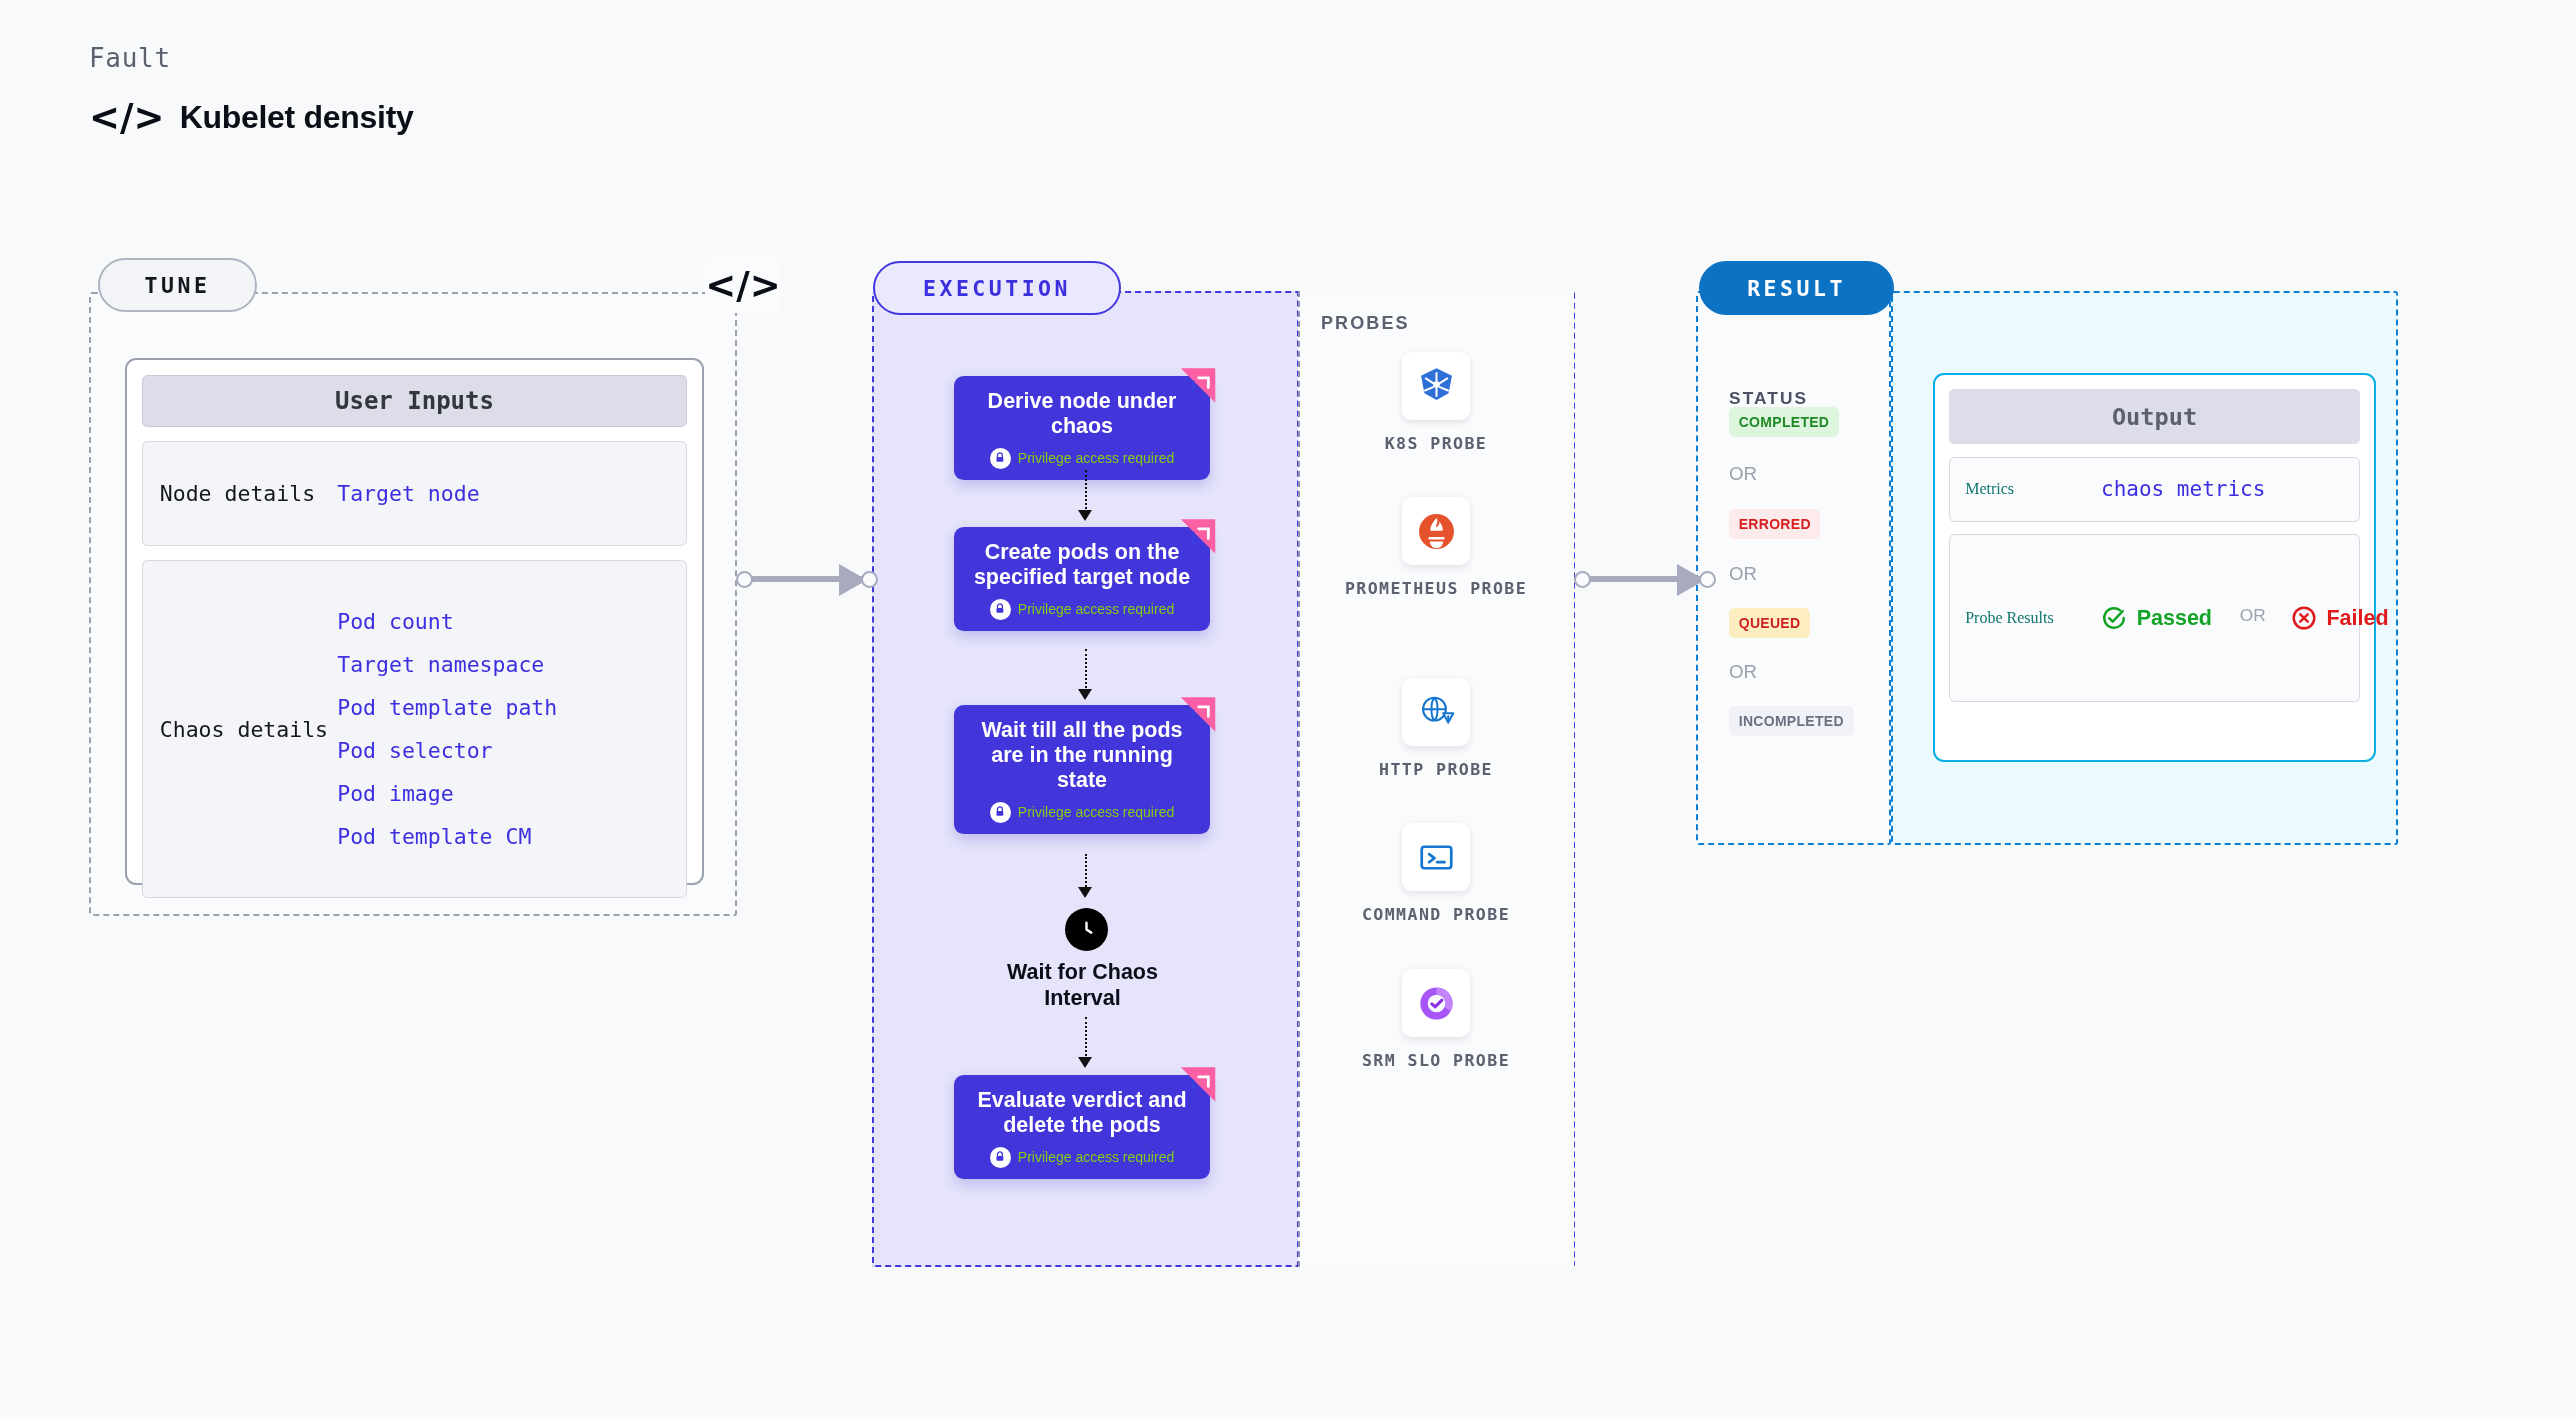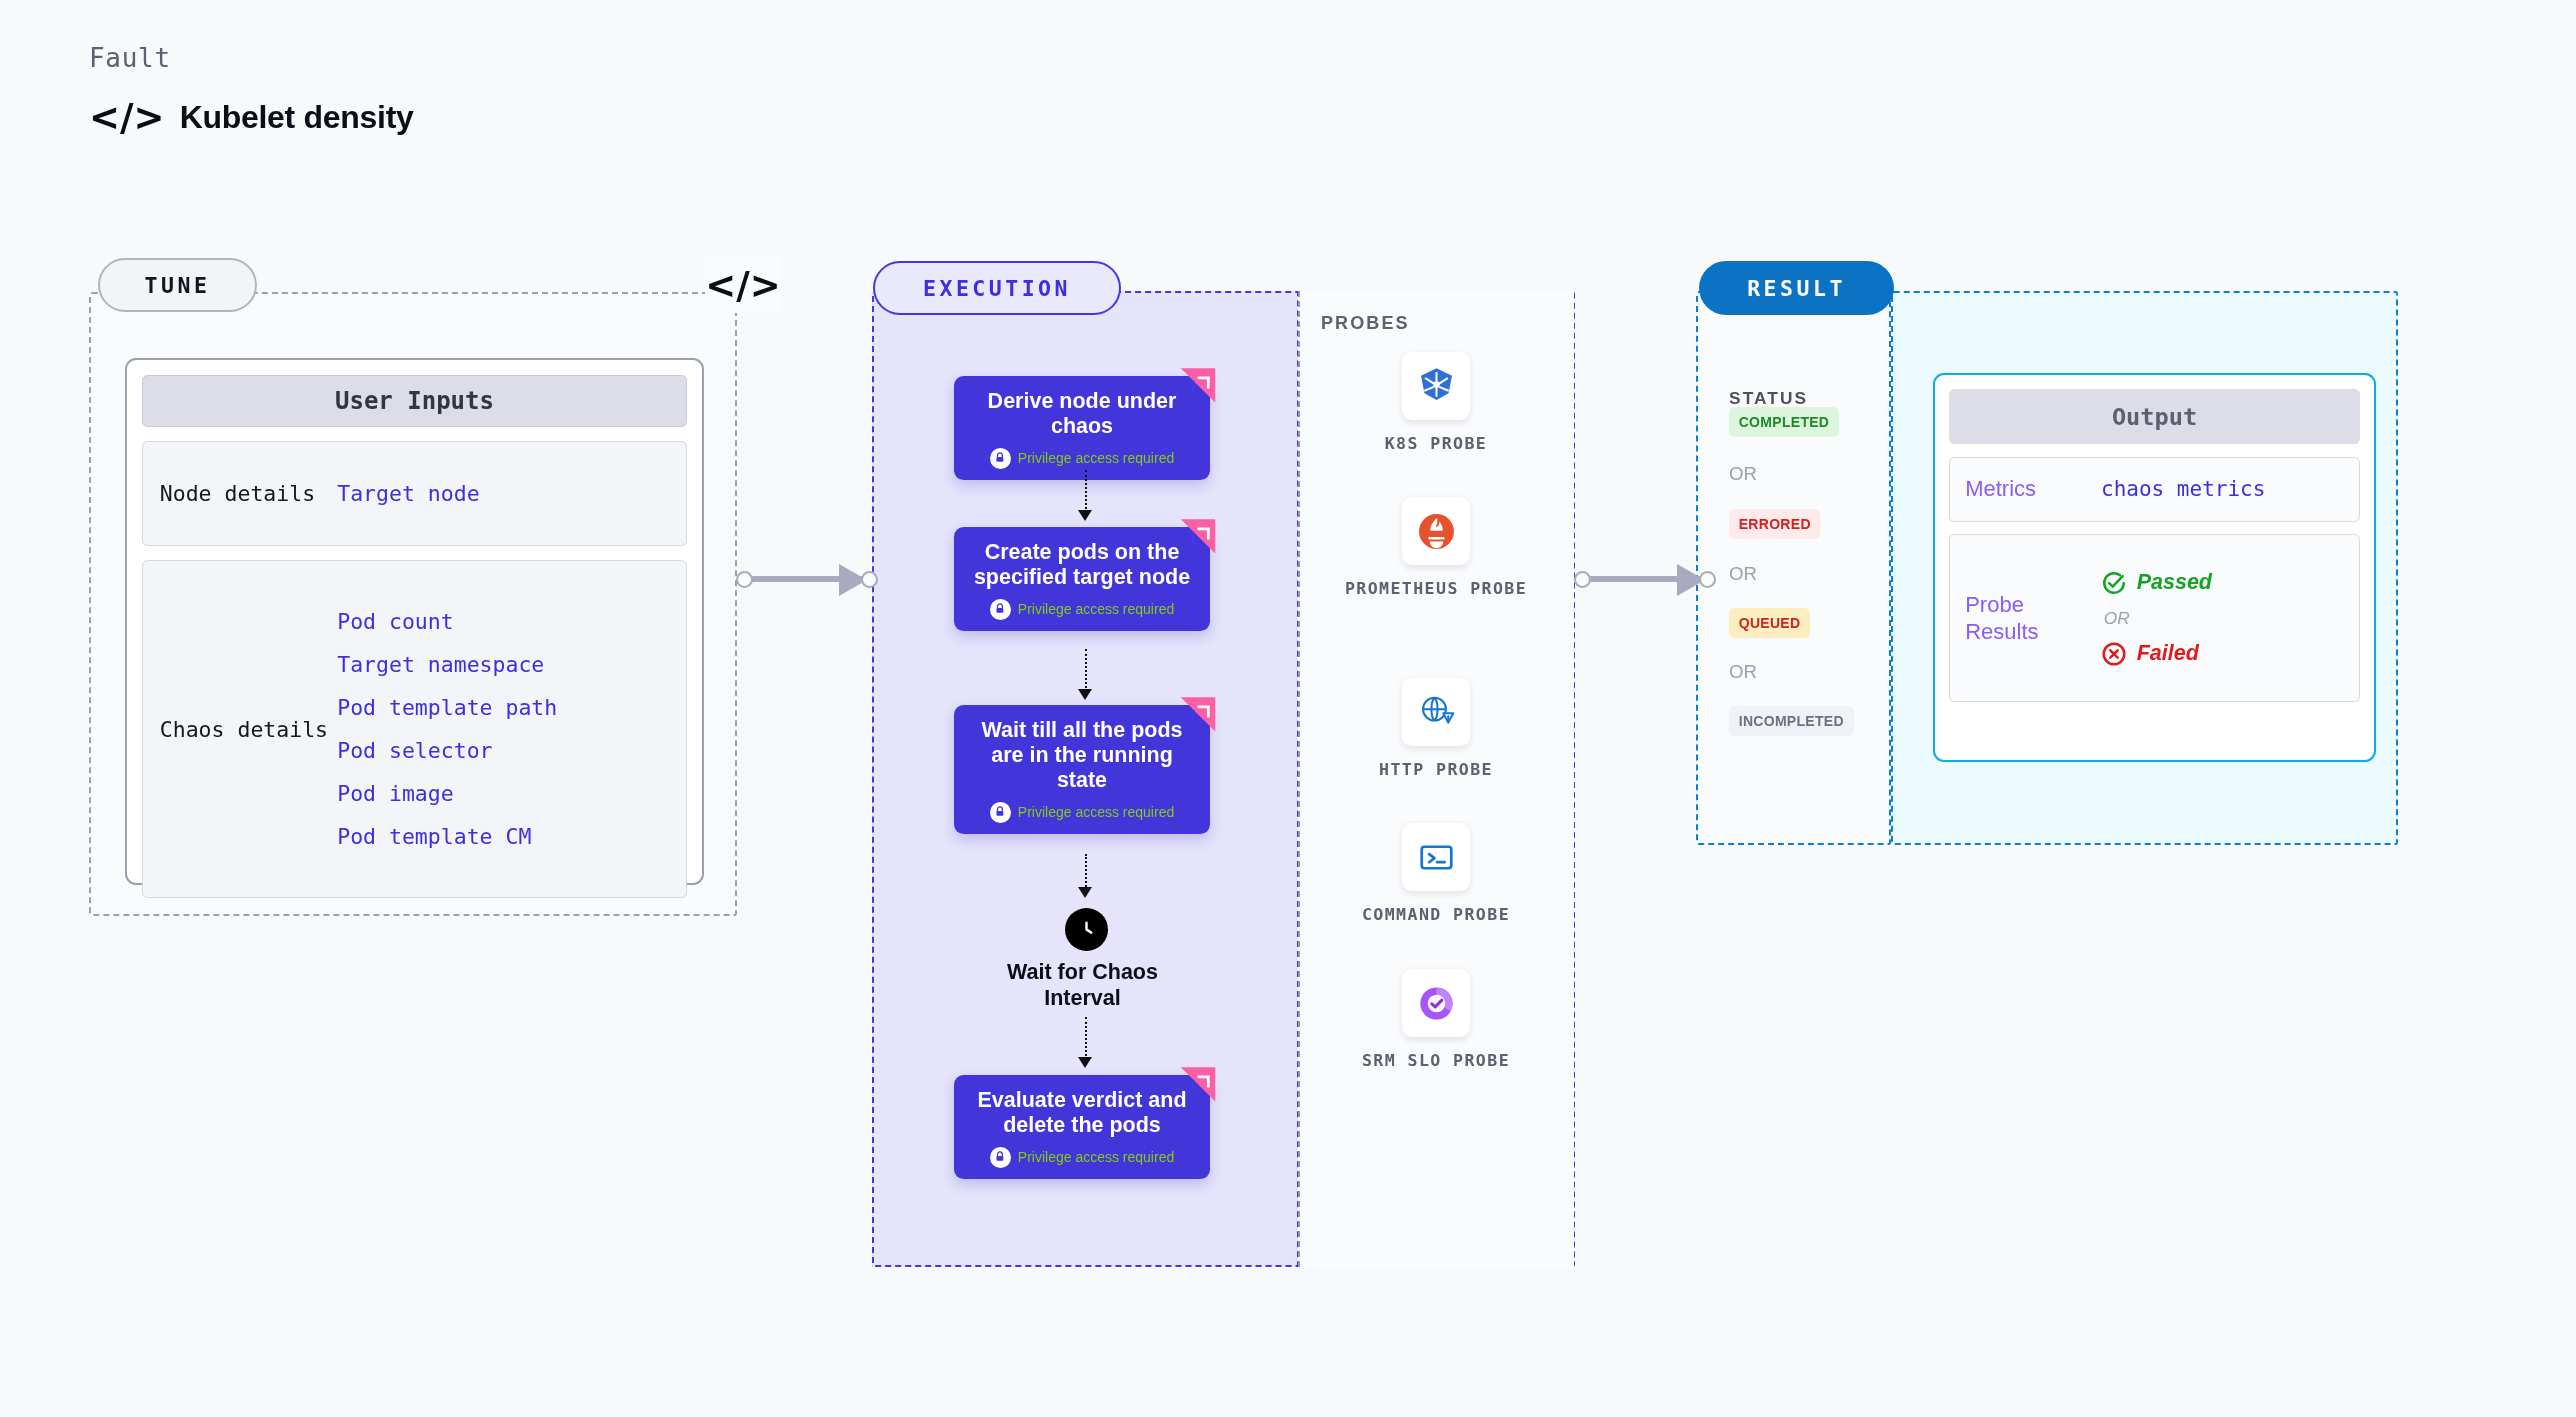--- a/index.html
+++ b/index.html
@@ -176,28 +176,28 @@
     height: 55px; background: #dcdde8; border-radius: 5.5px;
     display: flex; align-items: center; justify-content: center;
     font-family: "DejaVu Sans Mono", monospace; font-size: 23.6px; font-weight: 700; color: #5c6170;
   }
   .out-group {
     margin-top: 12.5px; background: #fafbfd; border: 0.7px solid #d5d7e1; border-radius: 5.5px;
     display: flex; align-items: center; padding: 12.5px 0;
   }
   .out-group .oname {
     width: 151px; padding-left: 15.2px; flex: none;
-    font-family: Liberation Sans, sans-serif; font-size: 22px; color: #8b5cf6; line-height: 1.25;
+    font-family: Liberation Serif, serif; font-size: 16px; color: #0f766e; line-height: 1.25;
   }
   #out-metrics { height: 65px; }
   #out-metrics .oval {
     font-family: "DejaVu Sans Mono", monospace; font-size: 21px; color: #3b2fe0;
   }
   #out-probe { height: 168px; }
-  .verdict-col { display: flex; flex-direction: column; gap: 12px; font-style: italic; }
+  .verdict-col { display: flex; flex-direction: row; gap: 25px; }
   .verdict-row { display: flex; align-items: center; gap: 9.7px; }
   .verdict-row svg { width: 26px; height: 26px; flex: none; }
   .verdict-text { font-size: 21.5px; font-weight: 700; }
   .verdict-or { font-size: 17.3px; color: #9aa0ae; padding-left: 2.8px; }
 
   
   .connector { position: absolute; height: 42px; z-index: 30; }
   .connector .line {
     position: absolute; left: 7px; top: 18px; height: 6.2px; background: #a8abbe;
   }

